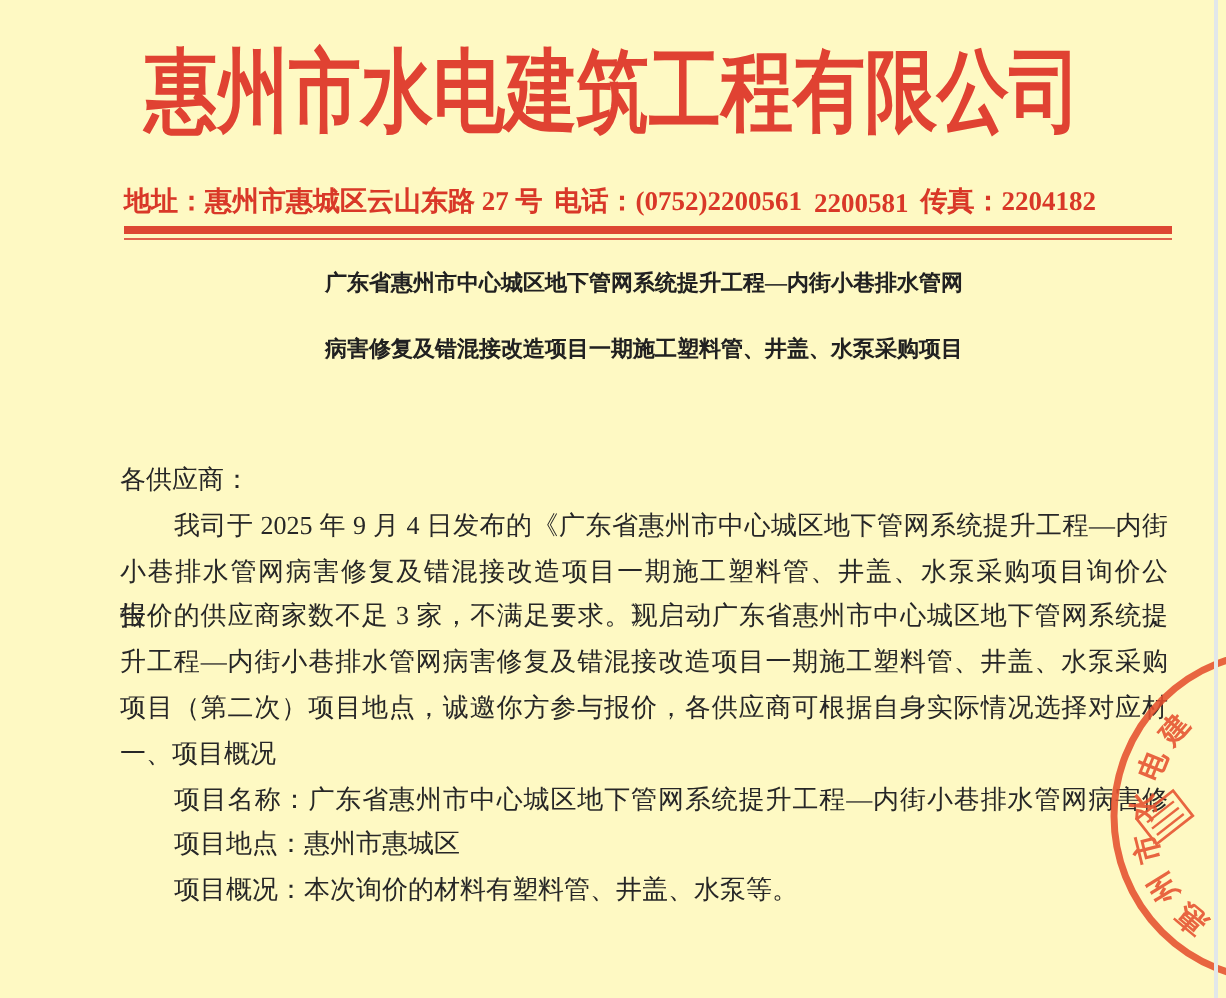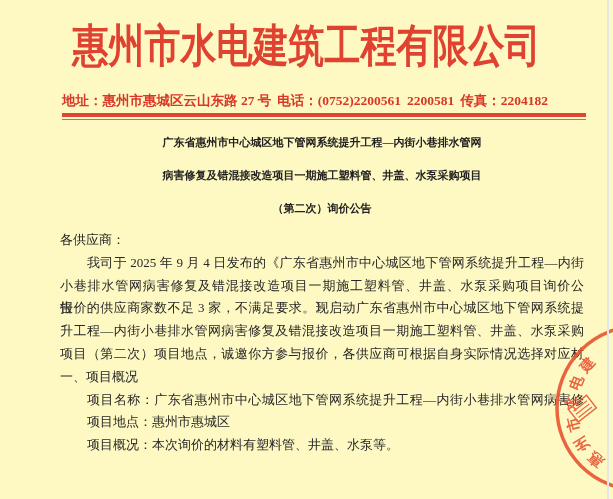--- a/index.html
+++ b/index.html
@@ -23,21 +23,21 @@
     position:absolute;top:18px;left:0;width:613px;
     text-align:center;
     font-size:45px;font-weight:700;line-height:56px;
     color:#e04232;
     transform:scaleX(0.80);
     white-space:nowrap;
     letter-spacing:0px;
   }
   .addr-row{
     position:absolute;top:92px;left:62px;width:486px;
-    display:flex;justify-content:space-between;align-items:center;
+    display:flex;justify-content:space-between;align-items:flex-end;
     font-size:13.5px;font-weight:700;color:#d93828;
     white-space:nowrap;
   }
   .rule-thick{
     position:absolute;top:113px;left:62px;width:524px;height:3.5px;
     background:#dd4733;
   }
   .rule-thin{
     position:absolute;top:119px;left:62px;width:524px;height:1.2px;
     background:#e0604c;
@@ -79,21 +79,20 @@
     <span>2200581</span>
     <span>传真：2204182</span>
   </div>
 
   <div class="rule-thick"></div>
   <div class="rule-thin"></div>
 
   <div class="title-block">
     <div>广东省惠州市中心城区地下管网系统提升工程—内街小巷排水管网</div>
     <div>病害修复及错混接改造项目一期施工塑料管、井盖、水泵采购项目</div>
-    <div>（第二次）询价公告</div>
   </div>
 
   <div class="body-block">
     <div class="ln">各供应商：</div>
     <div class="ln ind j">我司于 2025 年 9 月 4 日发布的《广东省惠州市中心城区地下管网系统提升工程—内街</div>
     <div class="ln j">小巷排水管网病害修复及错混接改造项目一期施工塑料管、井盖、水泵采购项目询价公告》，</div>
     <div class="ln j">报价的供应商家数不足 3 家，不满足要求。现启动广东省惠州市中心城区地下管网系统提</div>
     <div class="ln j">升工程—内街小巷排水管网病害修复及错混接改造项目一期施工塑料管、井盖、水泵采购</div>
     <div class="ln j">项目（第二次）项目地点，诚邀你方参与报价，各供应商可根据自身实际情况选择对应材</div>
     <div class="ln">一、项目概况</div>

